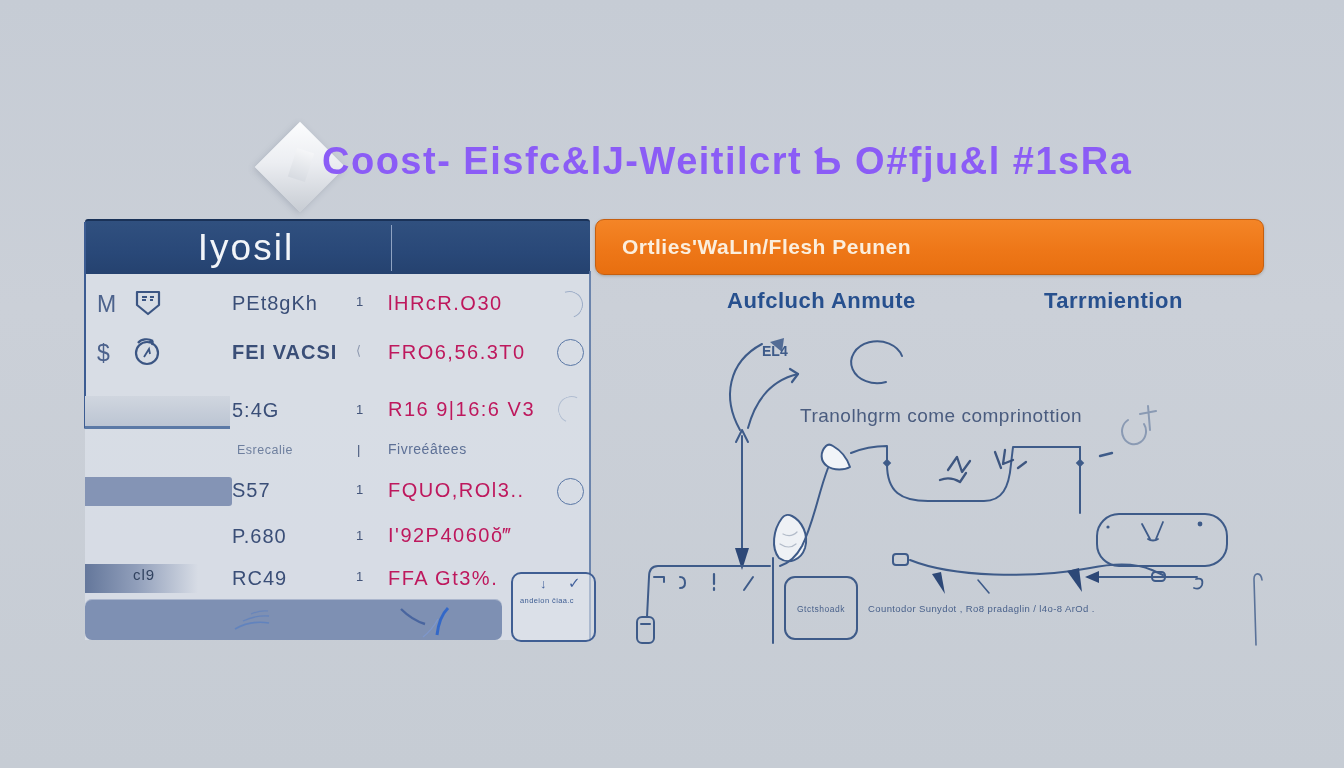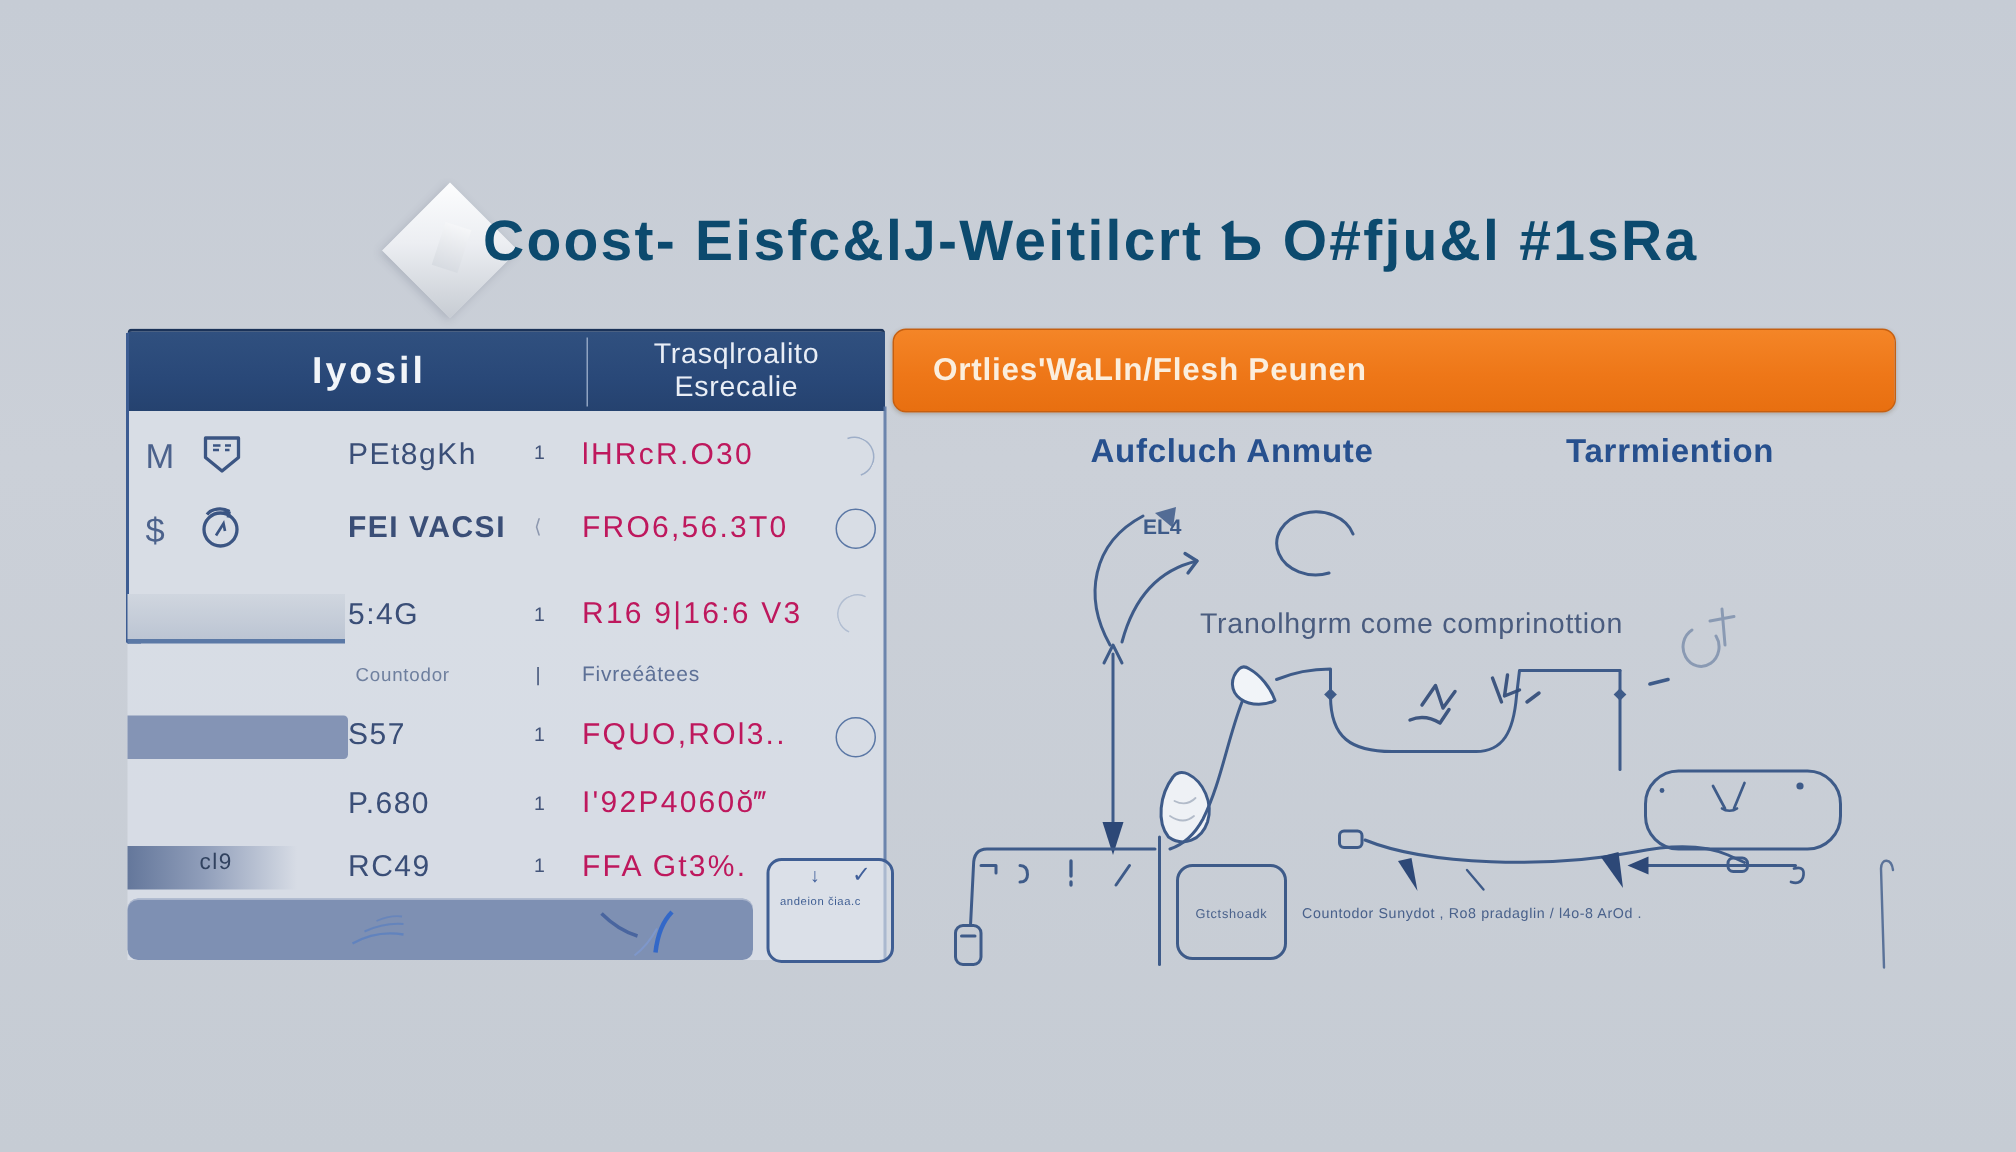--- a/index.html
+++ b/index.html
@@ -18,32 +18,32 @@
     transform:rotate(45deg);
     box-shadow:0 2px 6px rgba(90,100,120,.25);
   }
   .logo-notch{
     left:292px;top:150px;width:18px;height:30px;
     background:linear-gradient(180deg,#f5f6f8,#d7dbe1);
     transform:rotate(18deg);
   }
   .page-title{
     left:322px;top:140px;font-size:38px;font-weight:700;
-    color:#0c4a6e;letter-spacing:1.5px;white-space:nowrap;
+    color:#8b5cf6;letter-spacing:1.5px;white-space:nowrap;
   }
 
   
   .tbl-panel{left:85px;top:271px;width:505px;height:369px;background:#dbe0e8;opacity:.8;}
   .tbl-header{
     left:85px;top:219px;width:505px;height:53px;
     background:linear-gradient(180deg,#30507f 0%,#294878 60%,#25426f 100%);
     border-top:2px solid #1a3258;border-radius:3px 3px 0 0;
     display:flex;align-items:center;
   }
-  .tbl-header .cell-l{width:290px;text-align:center;color:#f2f5f9;font-size:25px;font-weight:700;letter-spacing:2px;padding-left:16px;}
+  .tbl-header .cell-l{width:290px;text-align:center;color:#f2f5f9;font-size:37px;font-weight:400;letter-spacing:2px;padding-left:16px;}
   .tbl-header .cell-r{flex:1;text-align:center;color:#e9eef6;font-size:19px;letter-spacing:.5px;}
   .tbl-header .hdr-divider{width:1px;height:46px;background:#8fa3c2;}
   .tbl-left-border{left:84px;top:222px;width:2px;height:207px;background:#3c5c92;border-bottom-left-radius:6px;}
   .tbl-corner{left:84px;top:427px;width:10px;height:2px;background:#3c5c92;border-radius:0 0 0 4px;}
   .tbl-right-border{left:589px;top:271px;width:2px;height:369px;background:#5b77a5;opacity:.85;}
 
   .cell-icon-letter{font-size:23px;color:#4c628c;font-weight:400;}
   .cell-name{font-size:20px;color:#3a4e77;letter-spacing:1px;white-space:nowrap;}
   .cell-sep{font-size:13px;color:#44557a;}
   .cell-value{font-size:20px;color:#be185d;letter-spacing:1.5px;white-space:nowrap;}
@@ -87,21 +87,20 @@
 
 <div class="abs logo-diamond"></div>
 <div class="abs logo-notch"></div>
 <div class="abs page-title">Coost- Eisfc&amp;lJ-Weitilcrt Ƅ O#fju&amp;l #1sRa</div>
 
 <div class="abs tbl-panel"></div>
 
 <div class="abs tbl-header">
   <div class="cell-l">Iyosil</div>
   <div class="hdr-divider"></div>
-  <div class="cell-r">Trasqlroalito Esrecalie</div>
 </div>
 <div class="abs tbl-left-border"></div>
 <div class="abs tbl-corner"></div>
 <div class="abs tbl-right-border"></div>
 
 <div class="abs cell-icon-letter" style="left:97px;top:291px;">M</div>
 <svg class="abs" style="left:133px;top:288px;" width="30" height="30" viewBox="0 0 30 30">
   <path d="M4 4 h22 v13 l-11 9 -11 -9 z" fill="none" stroke="#3b5583" stroke-width="2.2" stroke-linejoin="round"></path>
   <path d="M9 9 h5 M9 12 h4 M17 9 h4 M17 12 h3" stroke="#3b5583" stroke-width="1.8" fill="none"></path>
 </svg>
@@ -121,21 +120,21 @@
 <div class="abs cell-sep" style="left:356px;top:343px;opacity:.5;">⟨</div>
 <div class="abs cell-value" style="left:388px;top:341px;">FRO6,56.3T0</div>
 <div class="abs circ" style="left:557px;top:339px;"></div>
 
 <div class="abs bar1"></div>
 <div class="abs cell-name" style="left:232px;top:399px;">5:4G</div>
 <div class="abs cell-sep" style="left:356px;top:402px;">1</div>
 <div class="abs cell-value" style="left:388px;top:398px;">R16 9|16:6 V3</div>
 <div class="abs circ arc" style="left:558px;top:396px;"></div>
 
-<div class="abs small-gray" style="left:237px;top:443px;">Countodor</div>
+<div class="abs small-gray" style="left:237px;top:443px;">Esrecalie</div>
 <div class="abs cell-sep" style="left:357px;top:442px;">|</div>
 <div class="abs small-val" style="left:388px;top:441px;">Fivreéâtees</div>
 
 <div class="abs bar2"></div>
 <div class="abs cell-name" style="left:232px;top:479px;">S57</div>
 <div class="abs cell-sep" style="left:356px;top:482px;">1</div>
 <div class="abs cell-value" style="left:388px;top:479px;">FQUO,ROl3..</div>
 <div class="abs circ" style="left:557px;top:478px;"></div>
 
 <div class="abs cell-name" style="left:232px;top:525px;">P.680</div>

